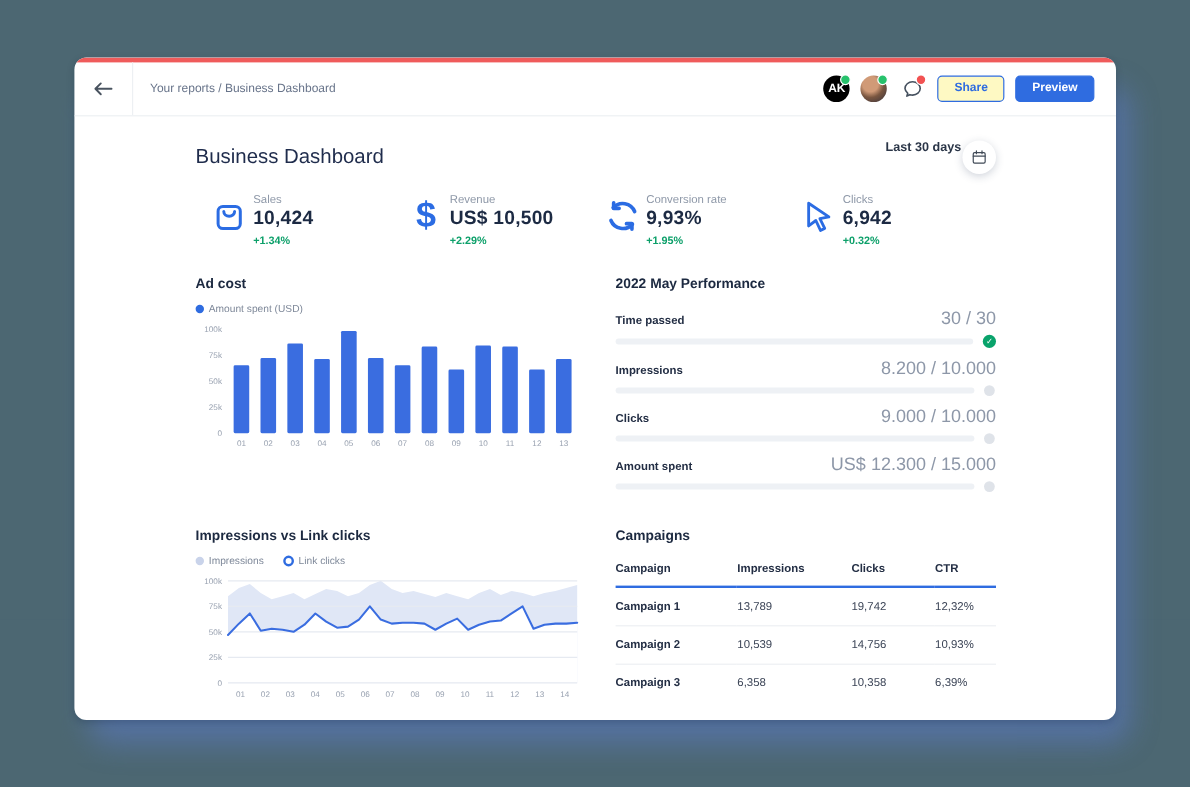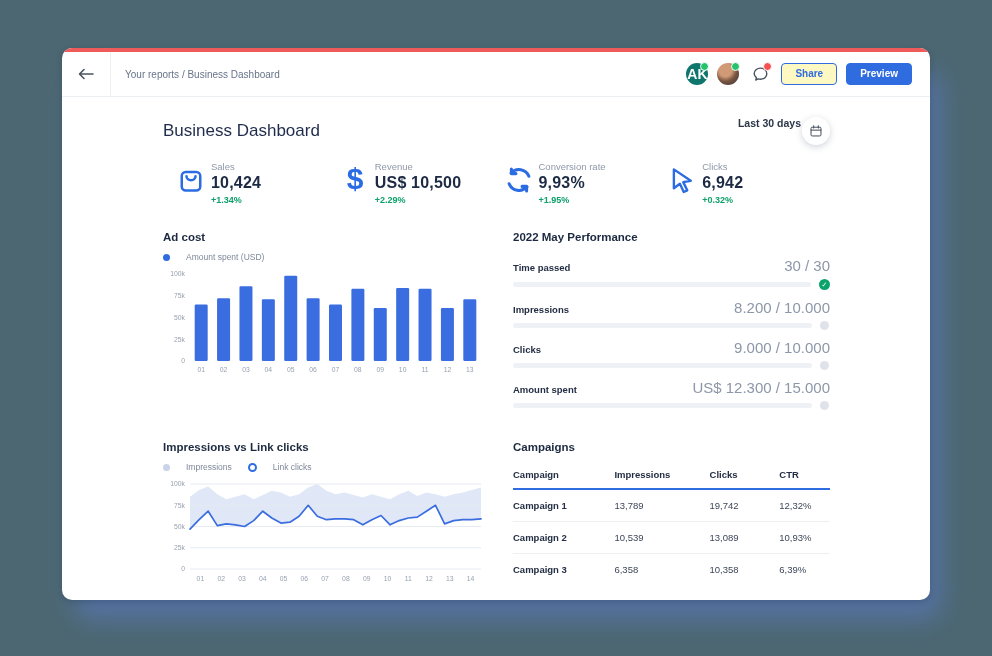--- a/index.html
+++ b/index.html
@@ -11,21 +11,21 @@
     border-radius:10px;overflow:hidden;box-shadow:0 2px 6px rgba(20,40,60,.25);}
   .red-strip{height:4px;background:#ef5b5b;}
   
   .topbar{height:44px;display:flex;align-items:center;border-bottom:1px solid #edf0f3;}
   .back-btn{width:48px;height:100%;display:flex;align-items:center;justify-content:center;
     border-right:1px solid #edf0f3;cursor:pointer;}
   .breadcrumb{margin-left:14px;font-size:10px;color:#68748a;}
   .tb-spacer{flex:1;}
   .tb-right{display:flex;align-items:center;gap:9px;margin-right:18px;}
   .avatar{position:relative;width:22px;height:22px;border-radius:50%;flex:none;}
-  .avatar-ak{background:#0f766e;color:#fff;font-size:14px;font-weight:bold;
+  .avatar-ak{background:#000000;color:#fff;font-size:10px;font-weight:bold;
     display:flex;align-items:center;justify-content:center;}
   .avatar-photo{background:radial-gradient(circle at 38% 32%,#d09a77 0 32%,#7a5640 55%,#33303b 100%);}
   .presence{position:absolute;right:-1px;top:-1px;width:7px;height:7px;border-radius:50%;
     background:#27c26c;border:1.5px solid #fff;}
   .presence.red{background:#f25252;}
   .bubble-wrap{position:relative;width:24px;height:24px;display:flex;align-items:center;justify-content:center;}
   .btn{font-size:10px;font-weight:bold;border-radius:4px;padding:5px 13px;cursor:pointer;
     font-family:inherit;line-height:1;}
   .btn-outline{background:#fef9c3;color:#2f6ce0;border:1px solid #2f6ce0;}
   .btn-solid{background:#2f6ce0;color:#fff;border:1px solid #2f6ce0;}
@@ -43,21 +43,21 @@
   .kpi-icon{width:32px;height:36px;display:flex;align-items:center;justify-content:center;margin-top:1px;flex:none;}
   .kpi-label{font-size:9.5px;color:#8e98a8;margin-bottom:2px;}
   .kpi-value{font-size:16px;font-weight:bold;color:#1c2a43;letter-spacing:.2px;}
   .kpi-delta{font-size:9px;font-weight:bold;color:#0da06a;margin-top:3px;}
   
   .grid{display:flex;gap:25px;margin-bottom:22px;}
   .col-left{width:325px;flex:none;}
   .col-right{flex:1;min-width:0;}
   .panel-title{font-size:11.5px;font-weight:bold;color:#1c2940;margin-bottom:9px;}
   .legend{display:flex;gap:16px;align-items:center;margin-bottom:6px;}
-  .legend-item{display:flex;align-items:center;gap:16px;font-size:8.5px;color:#7e8899;cursor:pointer;}
+  .legend-item{display:flex;align-items:center;gap:4px;font-size:8.5px;color:#7e8899;cursor:pointer;}
   .dot{width:7px;height:7px;border-radius:50%;flex:none;}
   .dot.ring{width:5px;height:5px;background:#fff !important;border:2px solid #2f6ce0;}
   
   .perf-row{margin-bottom:9px;}
   .perf-line{display:flex;justify-content:space-between;align-items:baseline;margin-bottom:5px;}
   .perf-label{font-size:9.5px;font-weight:bold;color:#232e44;}
   .perf-value{font-size:15px;color:#8d97a8;}
   .perf-barrow{display:flex;align-items:center;gap:8px;}
   .perf-track{flex:1;height:5px;border-radius:3px;background:#eef1f5;overflow:hidden;}
   .perf-fill{height:100%;border-radius:3px;}
@@ -333,21 +333,21 @@
             <tbody id="camp-body">
                 <tr>
                   <td>Campaign 1</td>
                   <td>13,789</td>
                   <td>19,742</td>
                   <td>12,32%</td>
                 </tr>
                 <tr>
                   <td>Campaign 2</td>
                   <td>10,539</td>
-                  <td>13,089</td>
+                  <td>14,756</td>
                   <td>10,93%</td>
                 </tr>
                 <tr>
                   <td>Campaign 3</td>
                   <td>6,358</td>
                   <td>10,358</td>
                   <td>6,39%</td>
                 </tr>
               </tbody>
           </table>

